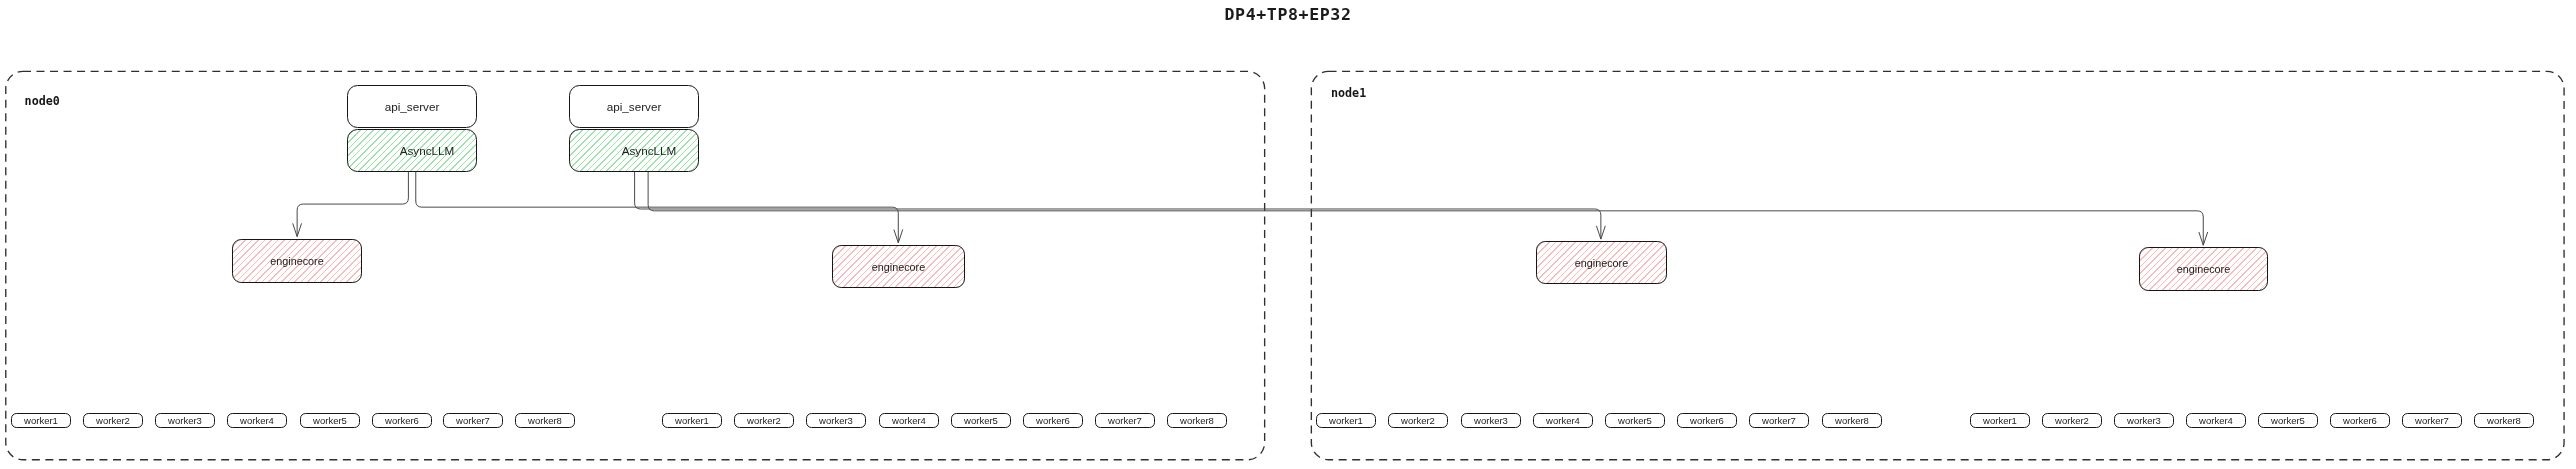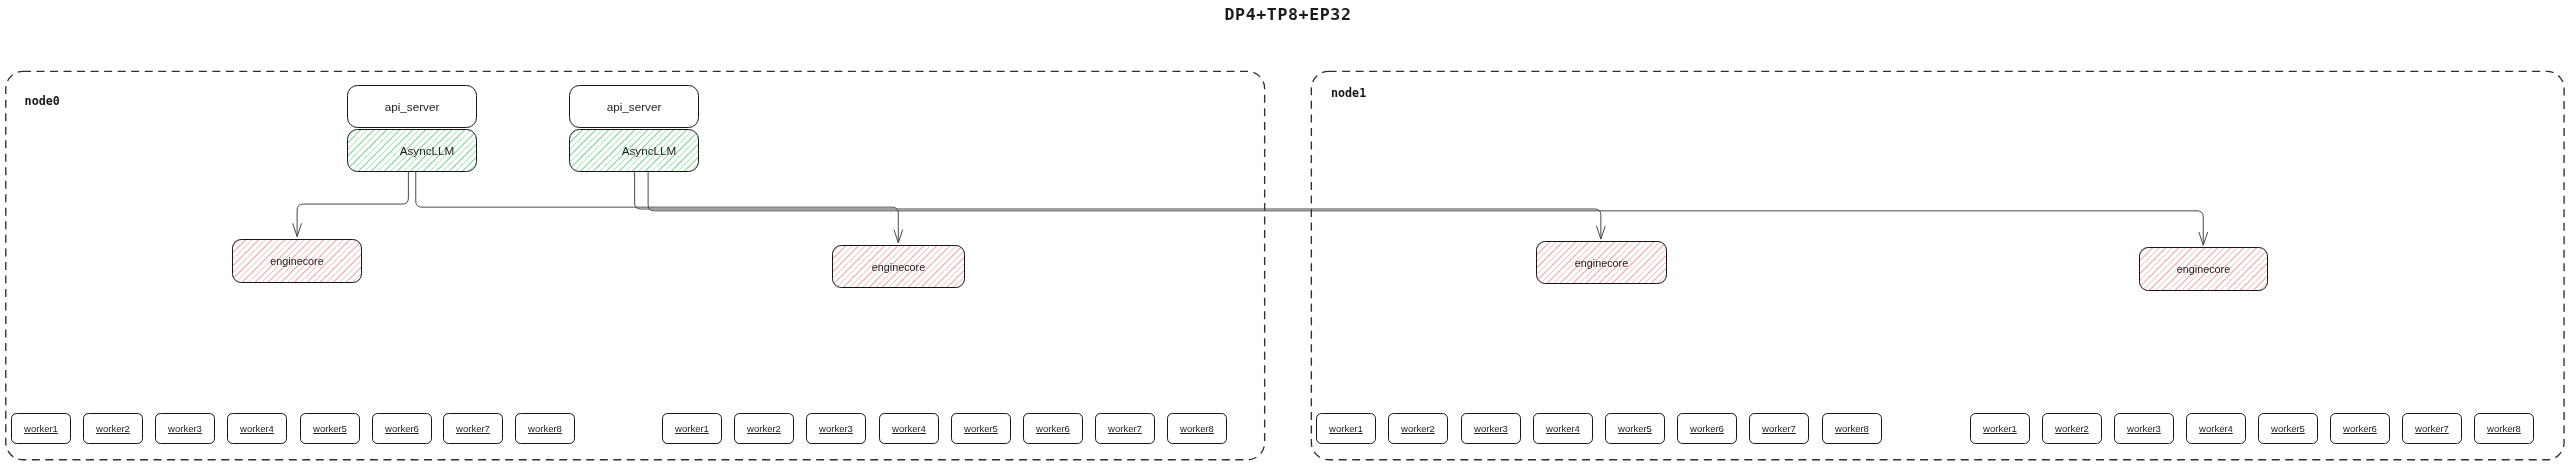--- a/index.html
+++ b/index.html
@@ -44,24 +44,23 @@
     background:repeating-linear-gradient(135deg,#ffffff 0px,#ffffff 3.7px,#9fe3ac 3.7px,#9fe3ac 4.6px);
     padding-left:30px;
   }
   .enginecore{
     border-radius:9.2px; font-size:10.8px;
     background:repeating-linear-gradient(135deg,#ffffff 0px,#ffffff 3.7px,#f7bdbd 3.7px,#f7bdbd 4.6px);
   }
   .worker{
     border-radius:5.5px;
     font-size:9.5px;
-    width:60px; height:31px;
+    width:60px; height:15px;
     top:413px;
     border-width:1.2px;
-    text-decoration:underline;
   }
   svg.overlay{
     position:absolute;
     top:0; left:0;
     pointer-events:none;
   }
 </style>
 </head>
 <body>
 

